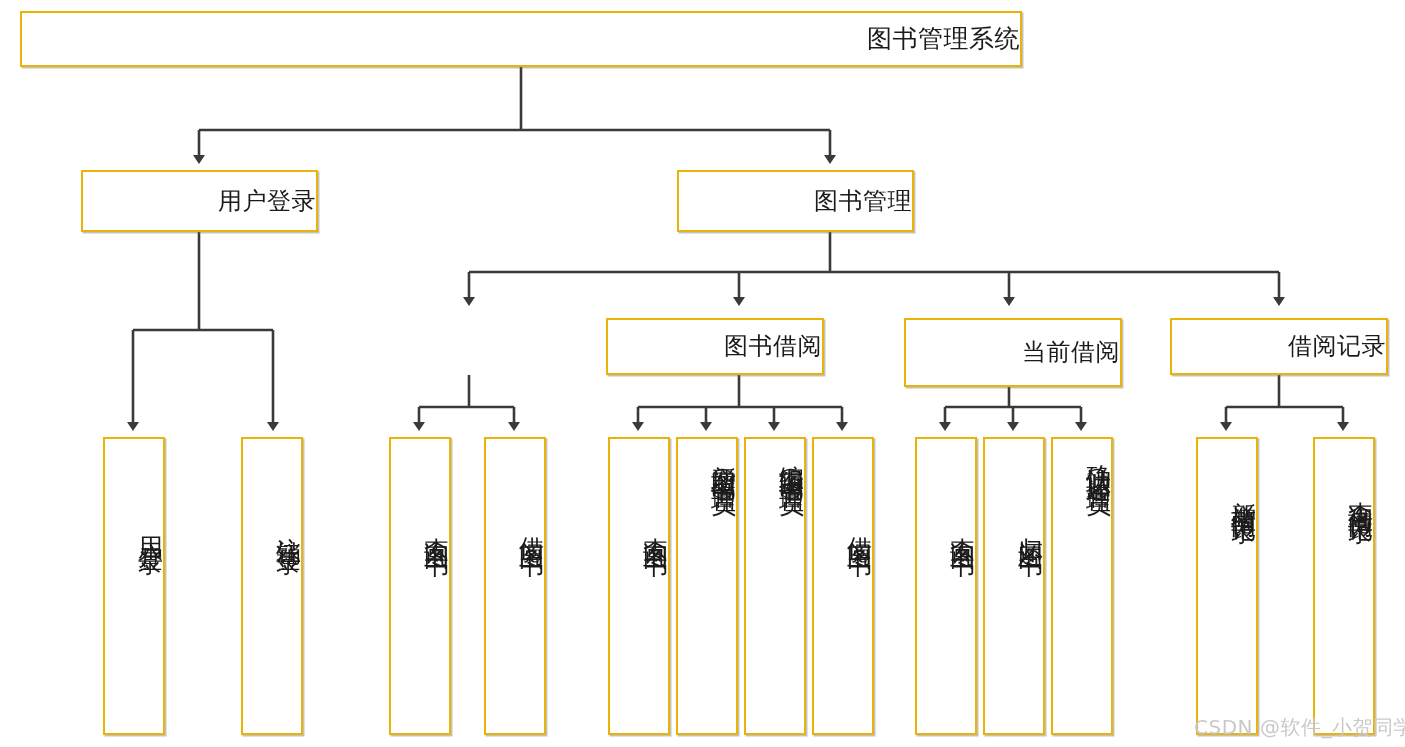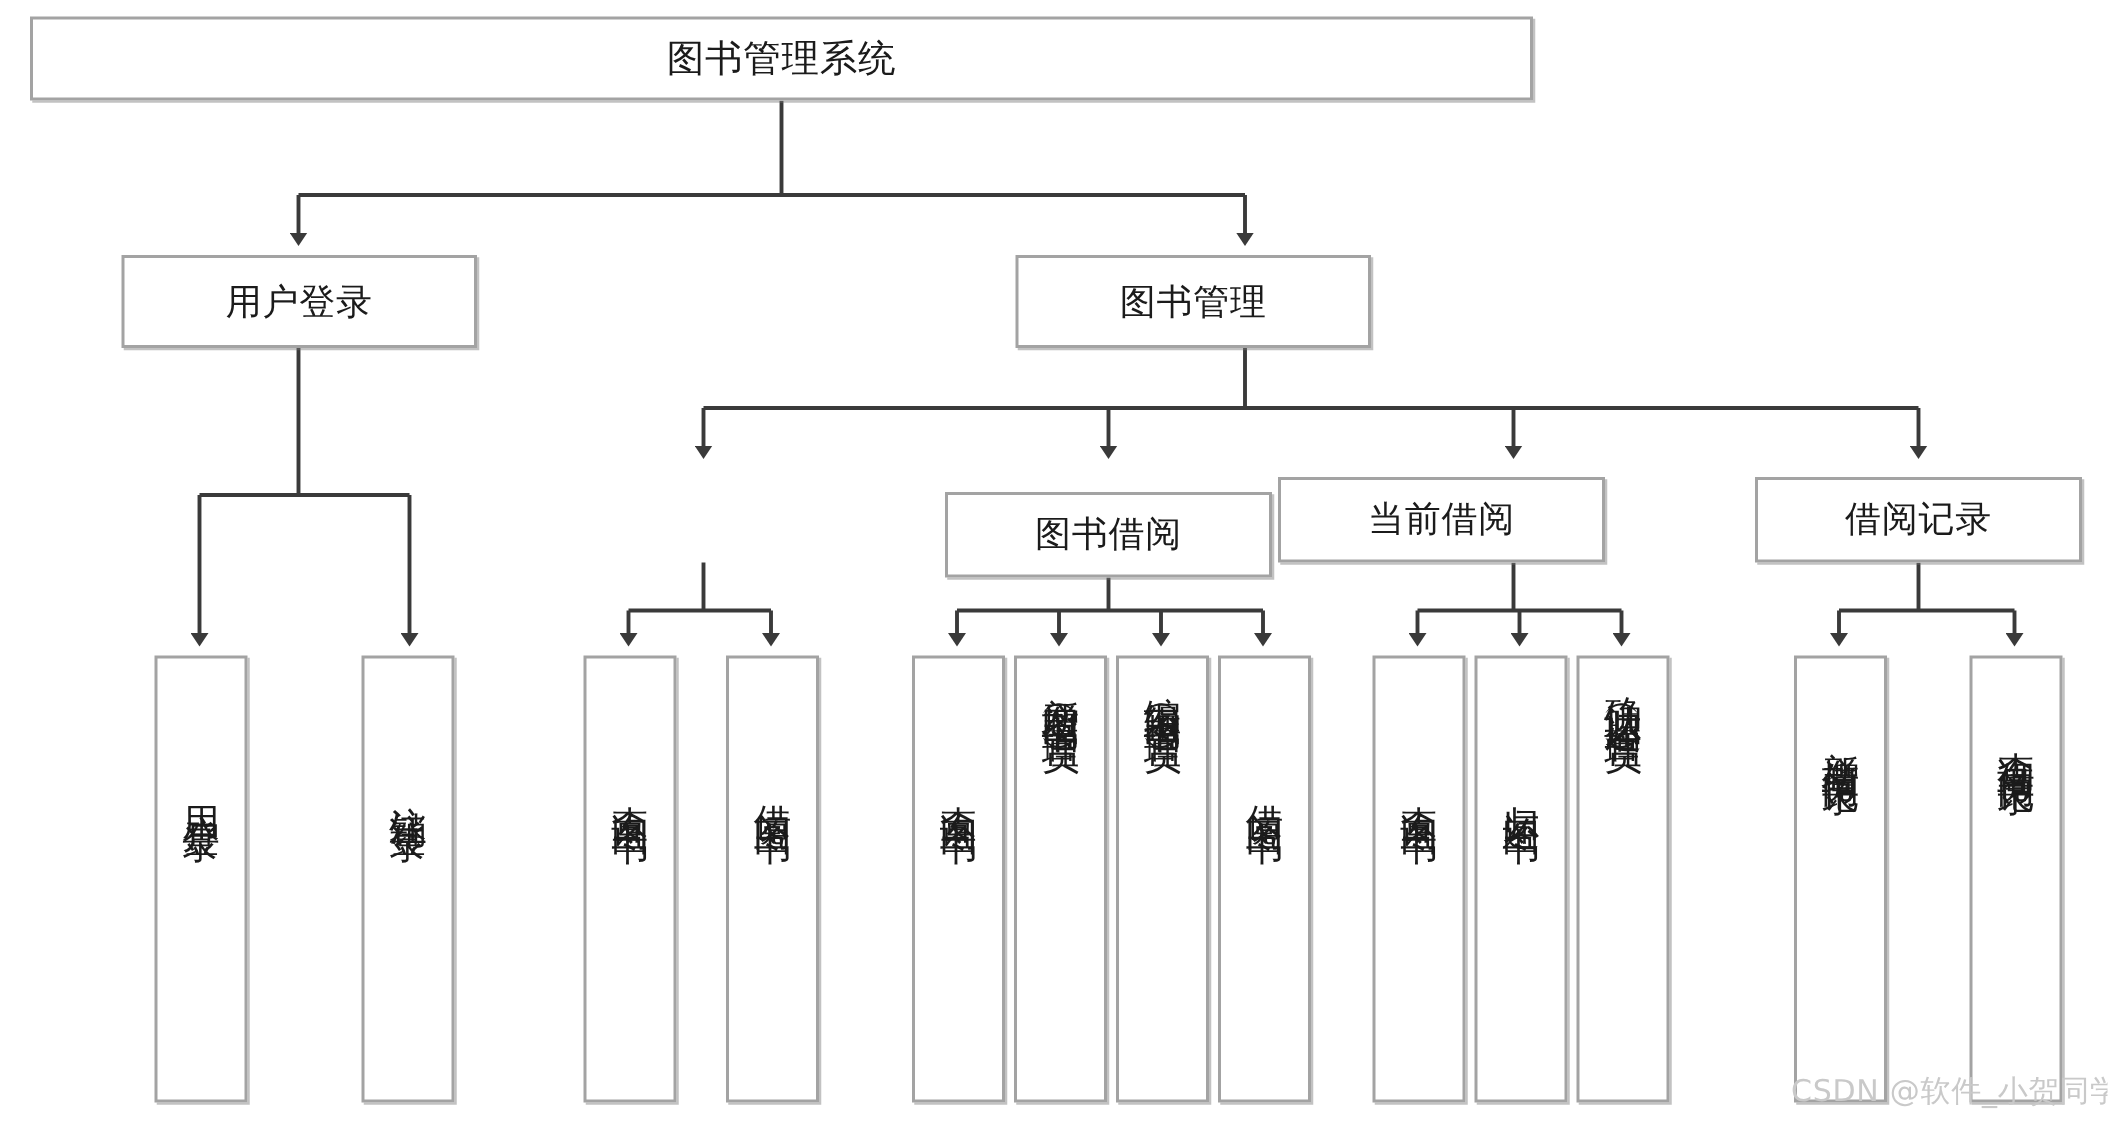--- a/index.html
+++ b/index.html
@@ -16,25 +16,25 @@
   }
   svg.edges{
     position:absolute;left:0;top:0;
     width:1405px;height:747px;
     pointer-events:none;
   }
   .node{
     position:absolute;
     box-sizing:border-box;
     background:#ffffff;
-    border:2px solid #a3a3a3;
+    border:2px solid #eab308;
     box-shadow:1.5px 1.5px 0 rgba(120,120,120,0.45);
     display:flex;
     align-items:center;
-    justify-content:center;
+    justify-content:flex-end;
     color:#1b1b1b;
     z-index:2;
   }
   .node .lbl{
     display:block;
     line-height:1.18;
     letter-spacing:0.5px;
     text-align:center;
     white-space:nowrap;
   }
@@ -128,24 +128,24 @@
     <span class="lbl">图书管理系统</span>
   </div>
 
   <div class="node horiz" style="left:81px;top:170px;width:237px;height:62px;">
     <span class="lbl">用户登录</span>
   </div>
   <div class="node horiz" style="left:677px;top:170px;width:237px;height:62px;">
     <span class="lbl">图书管理</span>
   </div>
 
-  <div class="node horiz" style="left:630px;top:318px;width:218px;height:57px;margin-top:10px;">
+  <div class="node horiz" style="left:606px;top:318px;width:218px;height:57px;">
     <span class="lbl">图书借阅</span>
   </div>
-  <div class="node horiz" style="left:852px;top:318px;width:218px;height:57px;">
+  <div class="node horiz" style="left:904px;top:318px;width:218px;height:69px;">
     <span class="lbl">当前借阅</span>
   </div>
   <div class="node horiz" style="left:1170px;top:318px;width:218px;height:57px;">
     <span class="lbl">借阅记录</span>
   </div>
 
   <div class="node vert" style="left:103px;top:437px;width:62px;height:298px;padding-top:78px;">
     <span class="lbl">用户登录</span>
   </div>
   <div class="node vert" style="left:241px;top:437px;width:62px;height:298px;padding-top:78px;">

